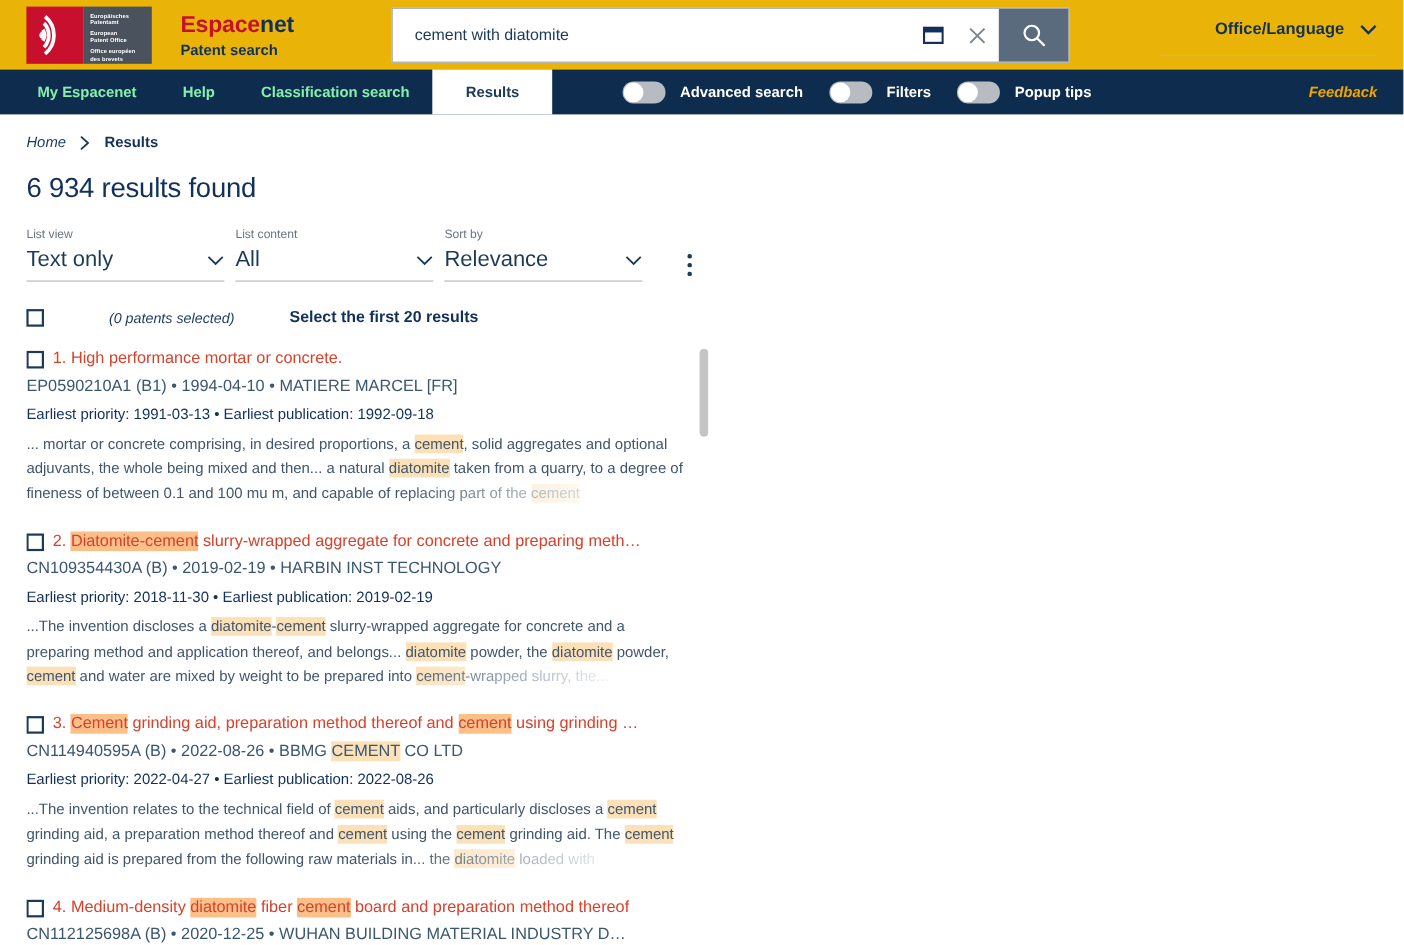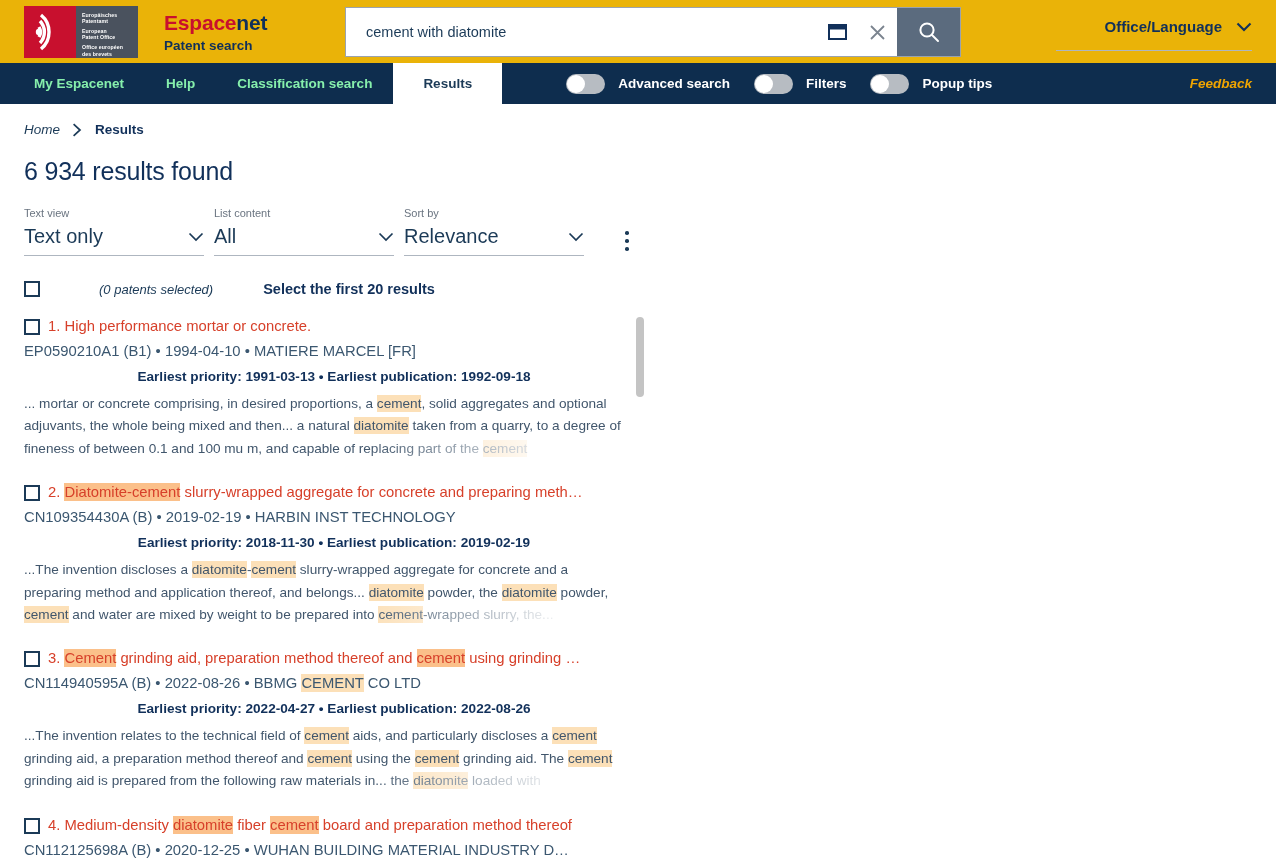--- a/index.html
+++ b/index.html
@@ -56,21 +56,21 @@
   .brand-title .b-blue { color: #11305a; }
   .brand-sub {
     font-size: 13.5px;
     font-weight: bold;
     color: #11305a;
     margin-top: 3px;
   }
 
   .searchbar {
     position: absolute;
-    left: 345px; top: 7px;
+    left: 356px; top: 7px;
     width: 616px; height: 50px;
     display: flex;
     align-items: stretch;
     background: #ffffff;
     border: 1px solid #9aa3ae;
   }
   .search-input {
     flex: 1 1 auto;
     border: none;
     outline: none;
@@ -281,25 +281,24 @@
   .result-title .num { color: #d7402a; }
   .result-meta {
     font-size: 14.8px;
     color: #3b5770;
     margin-top: 5px;
     line-height: 20px;
     white-space: nowrap;
   }
   .result-dates {
     font-size: 13.6px;
-    font-weight: bold;
+    font-weight: normal;
     color: #11305a;
     margin-top: 6px;
     line-height: 19px;
-    text-align: center;
   }
   .result-abstract {
     font-size: 13.6px;
     color: #41566c;
     line-height: 22.4px;
     margin-top: 7px;
     max-width: 600px;
   }
   mark.hl-strong {
     background: #fbc08a;
@@ -443,21 +442,21 @@
         <path d="M1.6 1.2 L8 7 L1.6 12.8" fill="none" stroke="#1b3a57" stroke-width="1.7"></path>
       </svg>
     </span>
     <span class="bc-cur">Results</span>
   </div>
 
   <h1 class="page-title">6 934 results found</h1>
 
   <div class="controls">
     <div class="select-field sf-w1">
-      <div class="sf-label">Text view</div>
+      <div class="sf-label">List view</div>
       <div class="select-box">
         <span class="sf-value">Text only</span>
         <span class="sf-chev">
           <svg width="16" height="10" viewBox="0 0 16 10" aria-hidden="true">
               <path d="M1.5 1.5 L8 8 L14.5 1.5" fill="none" stroke="#1b3a57" stroke-width="1.7"></path>
             </svg>
         </span>
       </div>
     </div>
 

